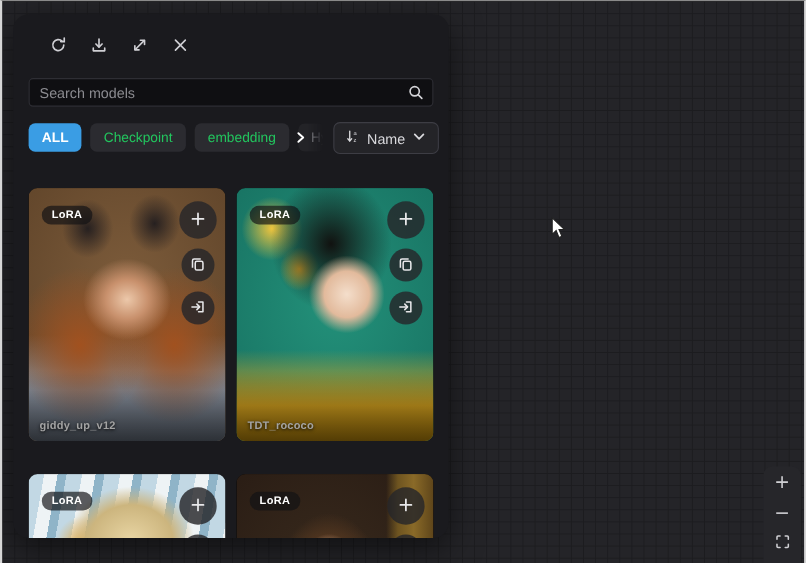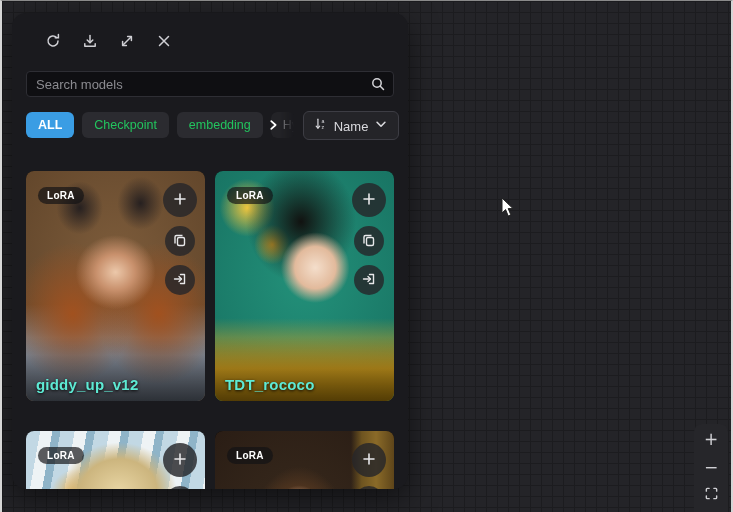--- a/index.html
+++ b/index.html
@@ -98,21 +98,21 @@
   }
   .card-actions { position:absolute; right:8px; top:12px; display:flex; flex-direction:column; align-items:center; gap:9px; }
   .cbtn {
     border:none; cursor:pointer; color:#e8e8ea; background:rgba(38,38,42,.82);
     border-radius:50%; display:flex; align-items:center; justify-content:center;
   }
   .cbtn.big { width:34px; height:34px; }
   .cbtn.small { width:30px; height:30px; }
   .cbtn svg { width:16px; height:16px; }
   .card-name {
-    position:absolute; left:10px; bottom:8px; color:#5eead4; font-weight:700; font-size:15px;
+    position:absolute; left:10px; bottom:8px; color:#a3a3a3; font-weight:700; font-size:10px;
     text-shadow:0 1px 3px rgba(0,0,0,.9); letter-spacing:.2px;
   }
 
   
   .canvas-toolbar {
     position:absolute; left:692px; top:423px; width:34px; height:130px;
     background:#26262a; border-radius:8px; display:flex; flex-direction:column;
     align-items:center; padding:2px 0; gap:2px;
   }
   .tbtn {

